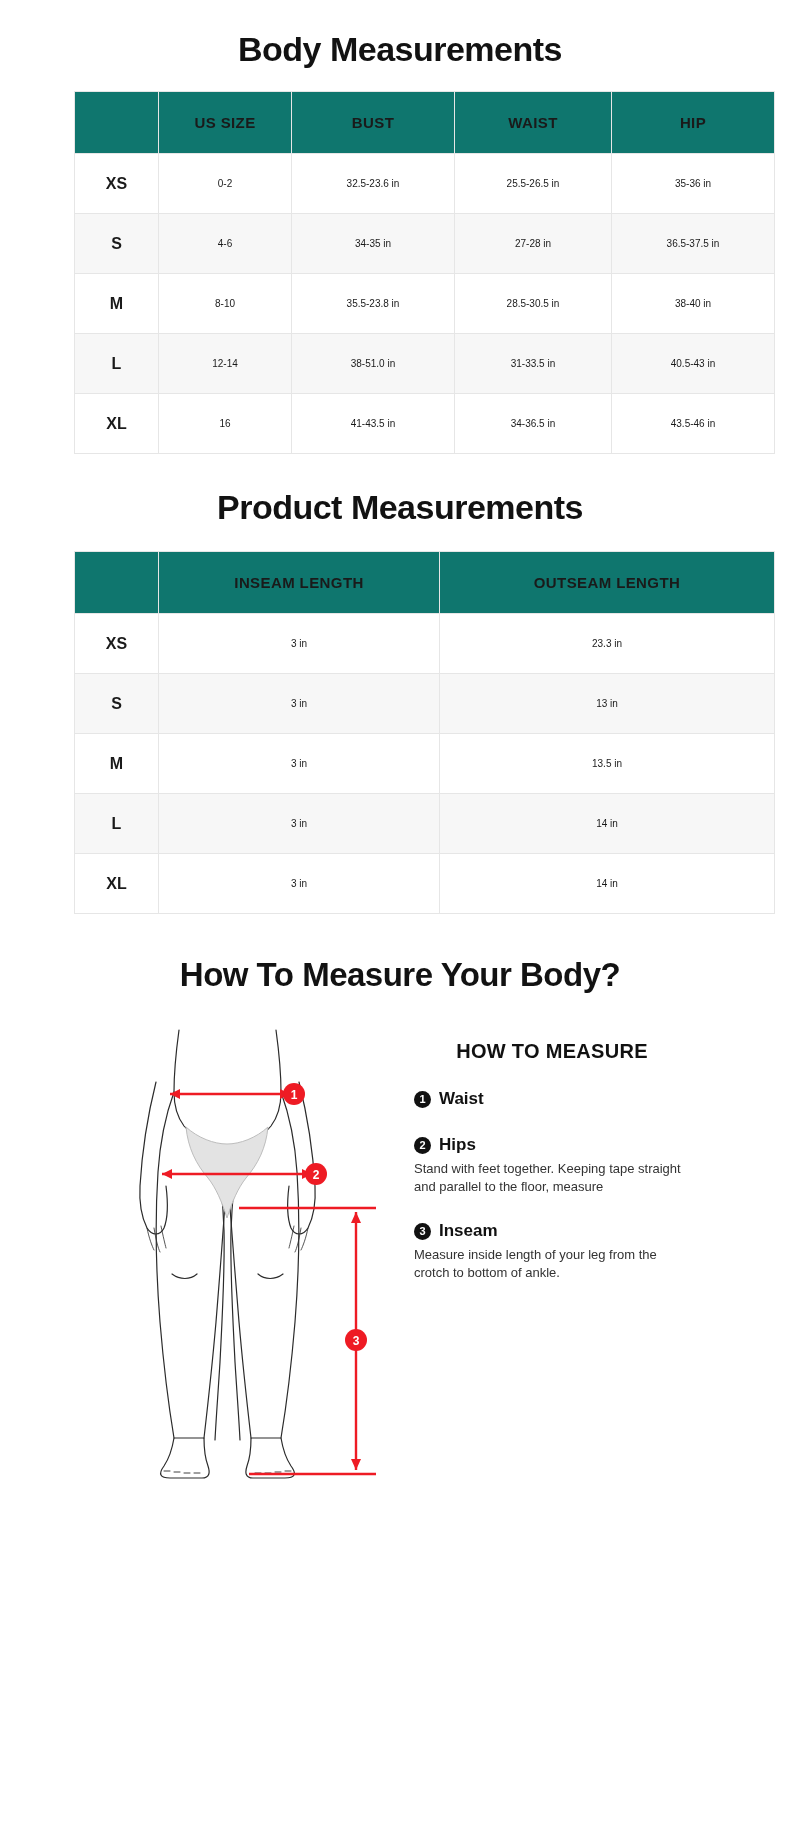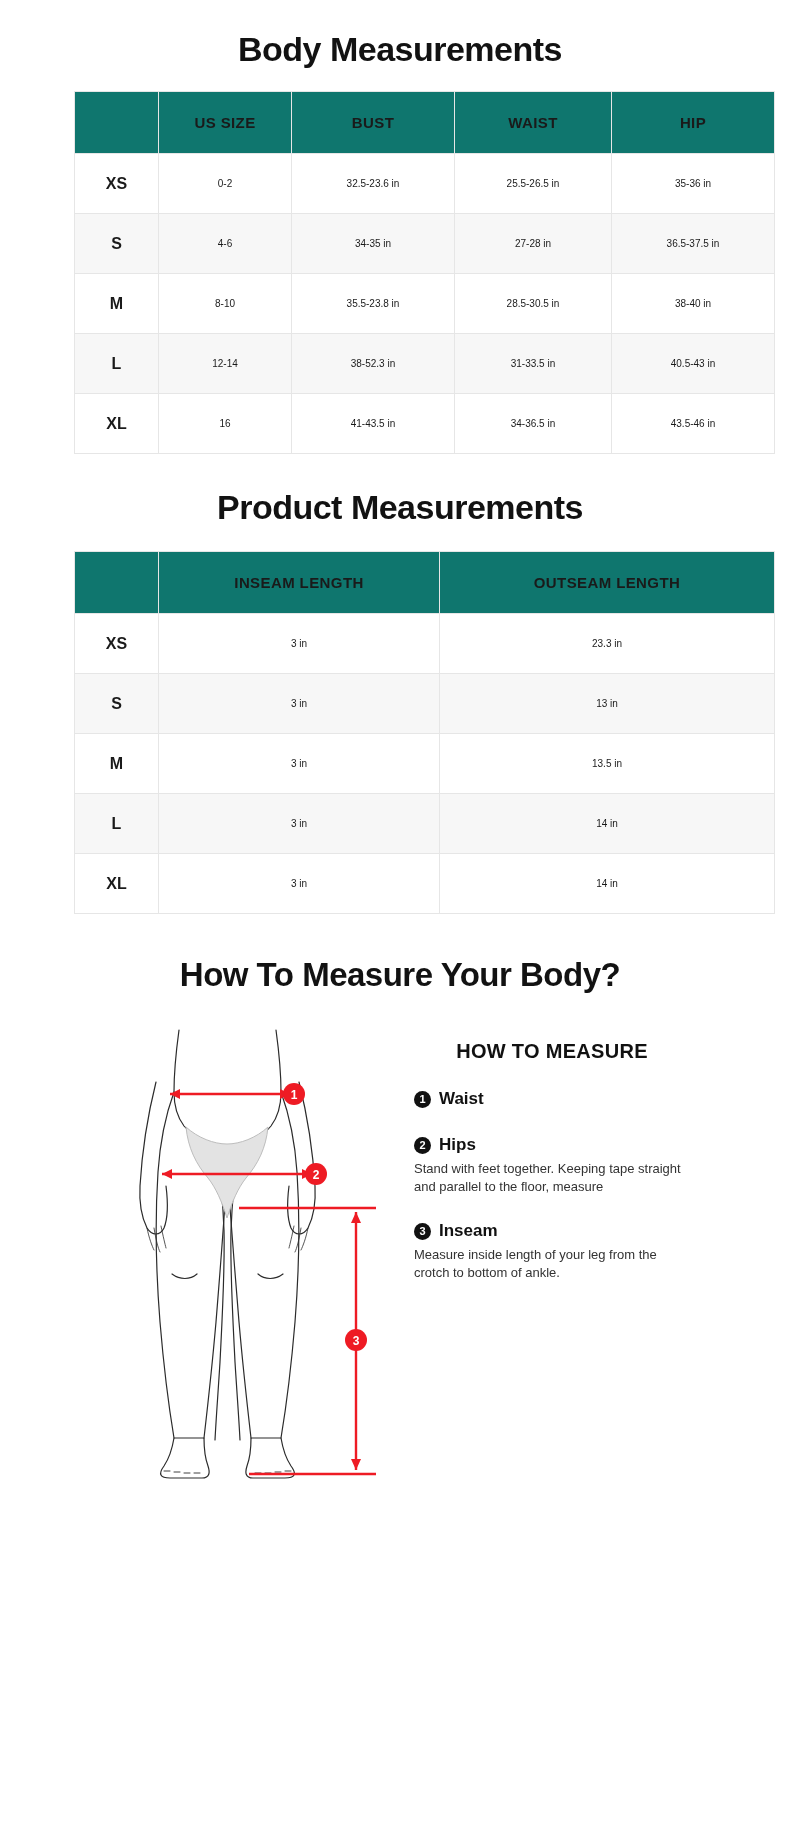--- a/index.html
+++ b/index.html
@@ -179,21 +179,21 @@
       <tr>
         <td class="row-head">M</td>
         <td>8-10</td>
         <td>35.5-23.8 in</td>
         <td>28.5-30.5 in</td>
         <td>38-40 in</td>
       </tr>
       <tr>
         <td class="row-head">L</td>
         <td>12-14</td>
-        <td>38-52.3 in</td>
+        <td>38-51.0 in</td>
         <td>31-33.5 in</td>
         <td>40.5-43 in</td>
       </tr>
       <tr>
         <td class="row-head">XL</td>
         <td>16</td>
         <td>41-43.5 in</td>
         <td>34-36.5 in</td>
         <td>43.5-46 in</td>
       </tr>

